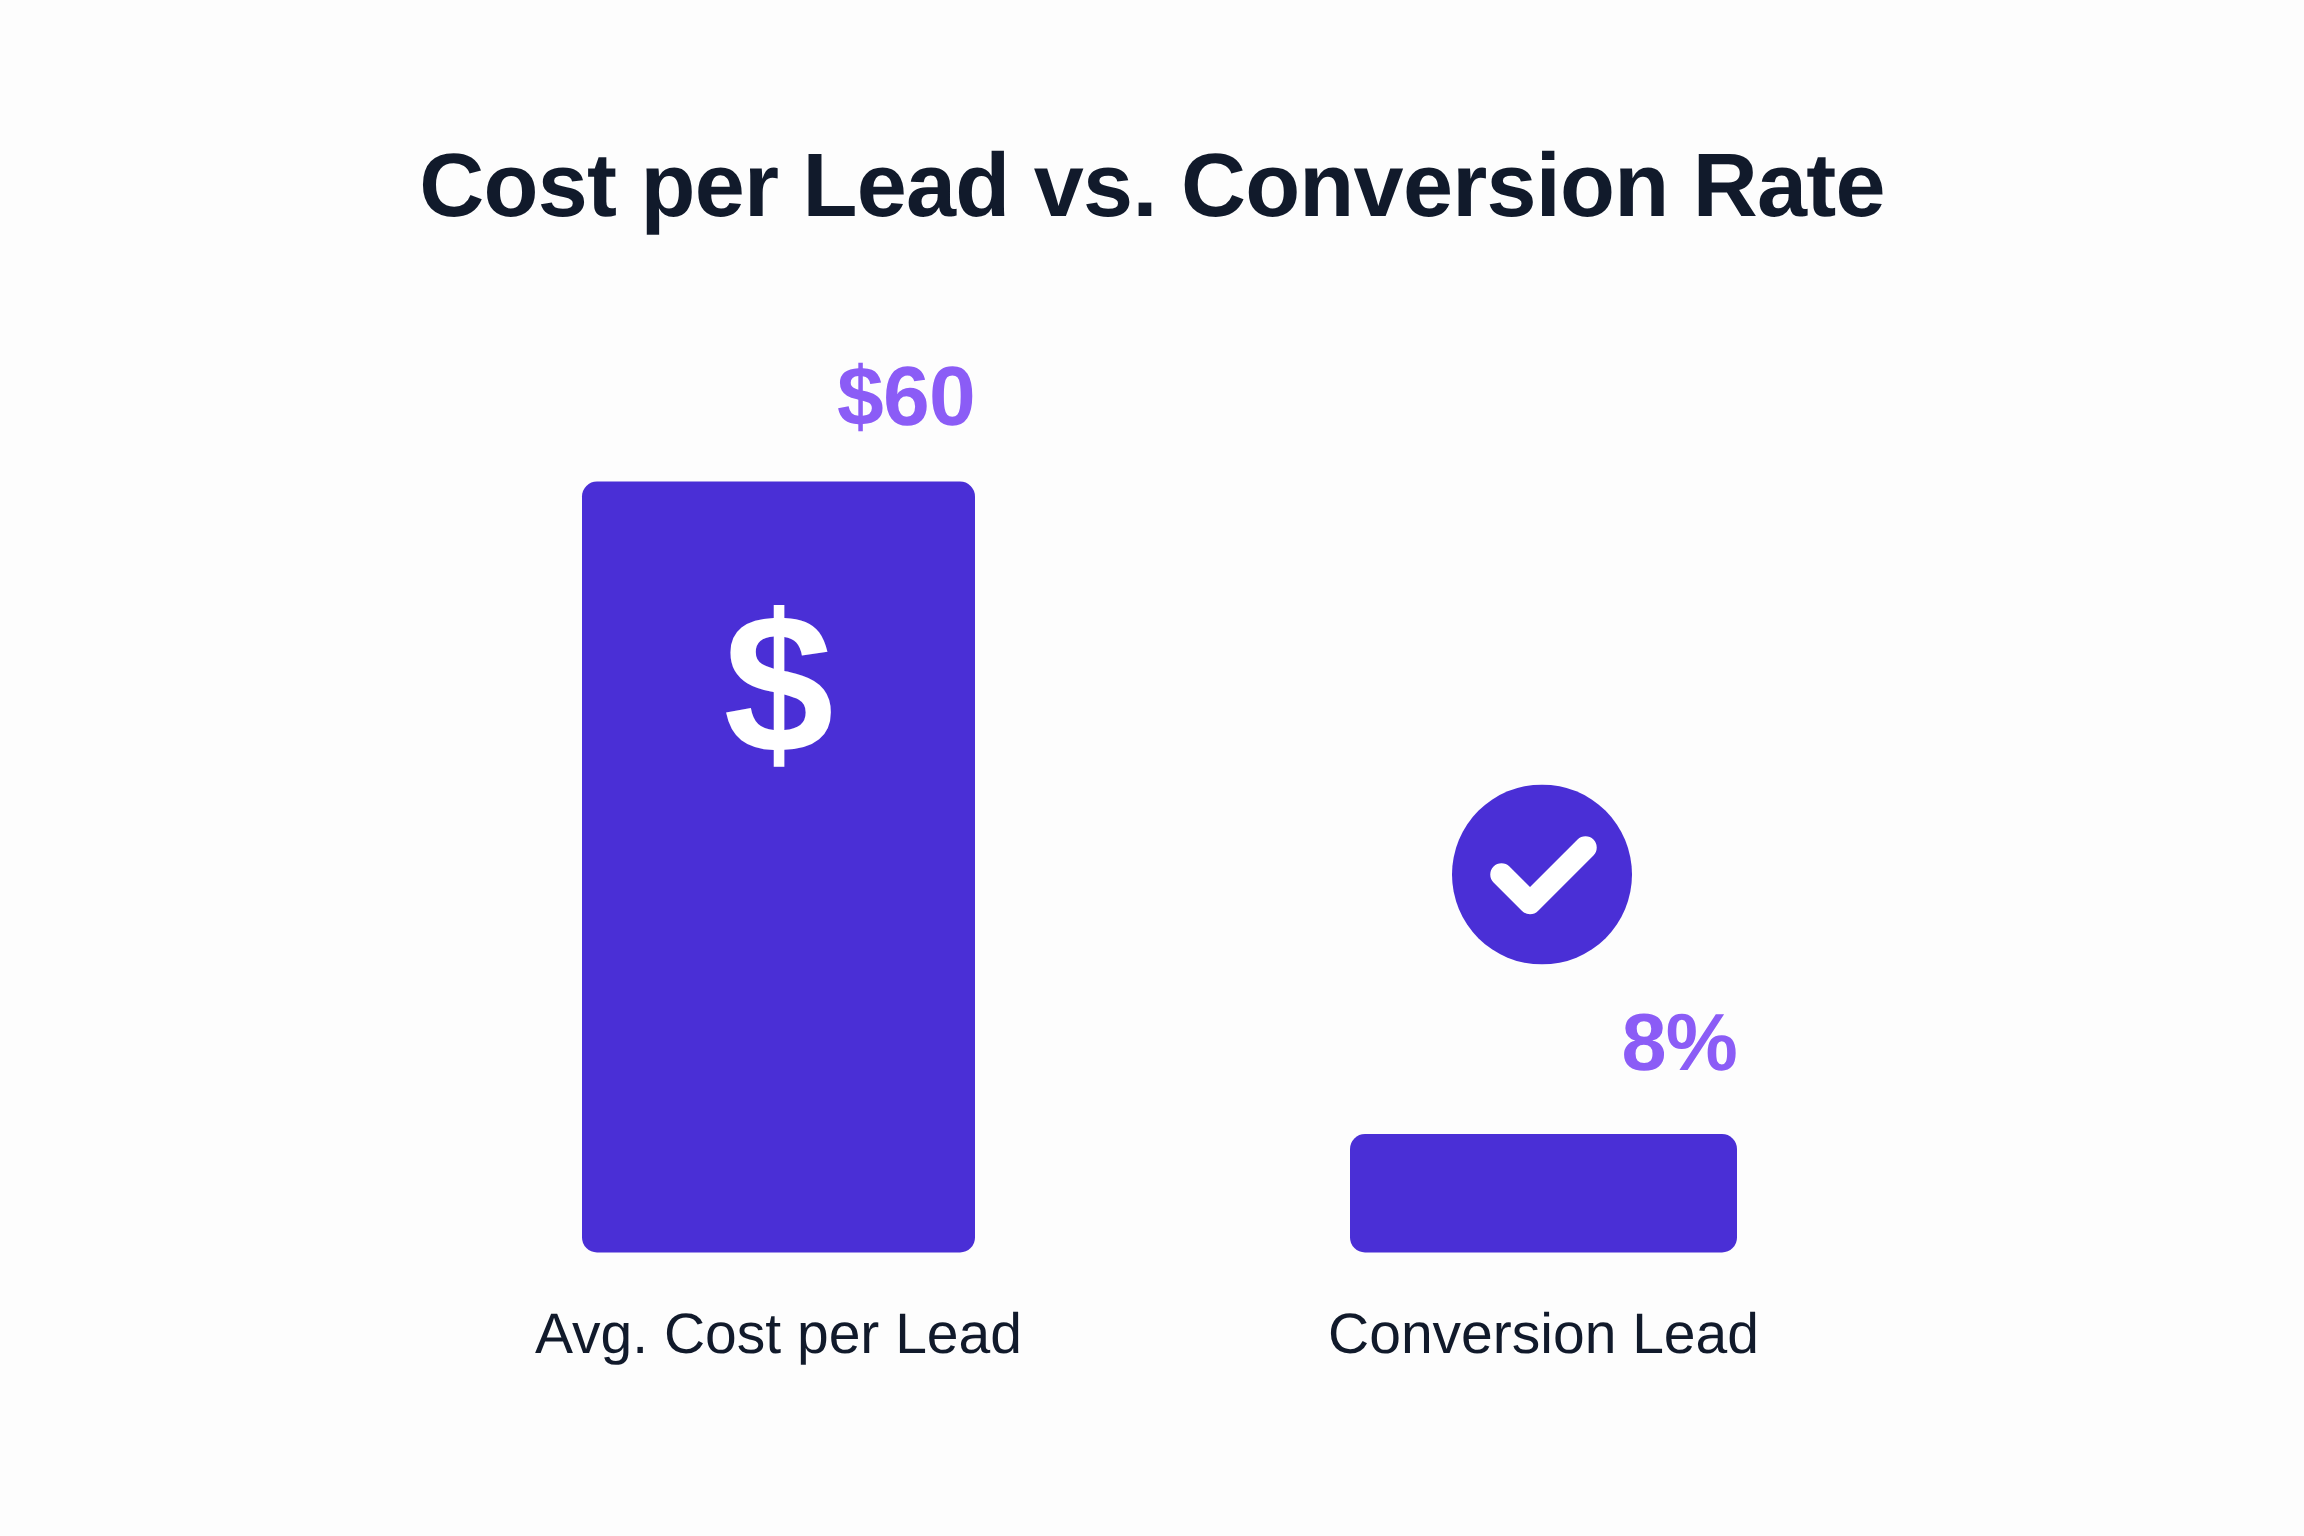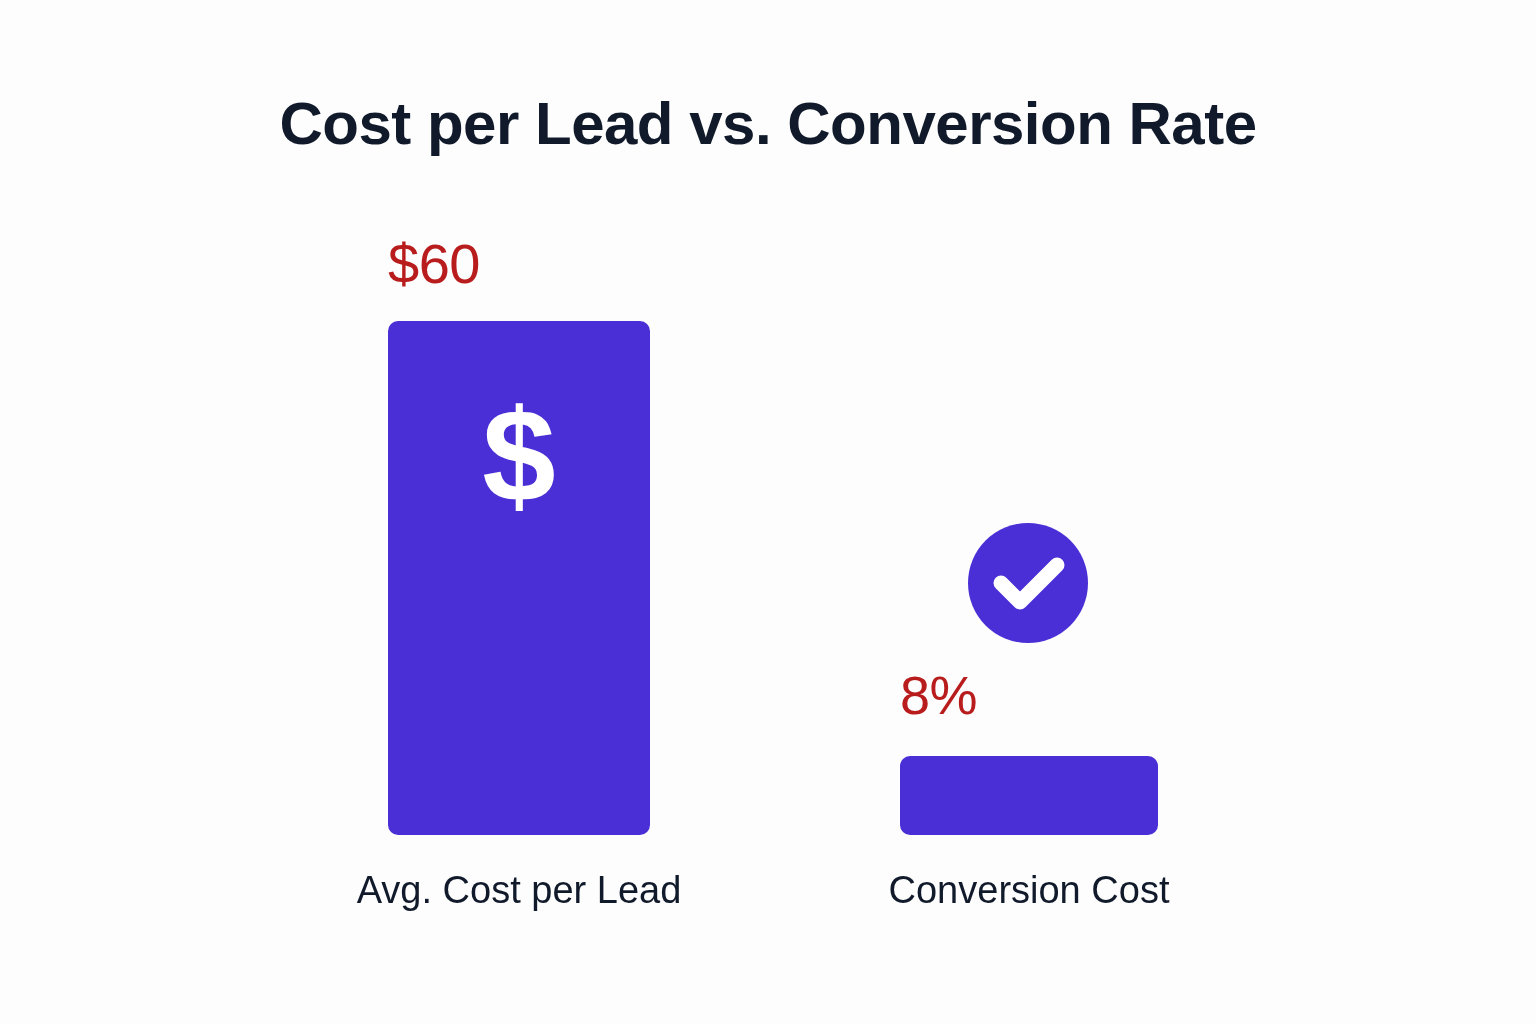--- a/index.html
+++ b/index.html
@@ -58,24 +58,24 @@
   }
   #group-conversion-rate {
     left: 900px;
     width: 258px;
     height: 1024px;
   }
 
   .value-label {
     position: absolute;
     width: 100%;
-    text-align: left;
+    text-align: right;
     font-size: 56px;
-    font-weight: 400;
-    color: #b91c1c;
+    font-weight: 700;
+    color: #8b5cf6;
     letter-spacing: -0.5px;
     line-height: 1;
     white-space: nowrap;
   }
 
   #value-label-cost { top: 236px; }
   #value-label-conversion { top: 668px; font-size: 54px; }
 
   .bar {
     position: absolute;
@@ -168,16 +168,16 @@
       </svg>
 
       <div class="value-label" id="value-label-conversion">8%</div>
 
       <div class="bar" id="bar-conversion">
       </div>
     </div>
 
     <div class="category-label" id="category-label-0">Avg. Cost per Lead</div>
 
-    <div class="category-label" id="category-label-1">Conversion Cost</div>
+    <div class="category-label" id="category-label-1">Conversion Lead</div>
 
   </div>
 </div>
 
 </body></html>

